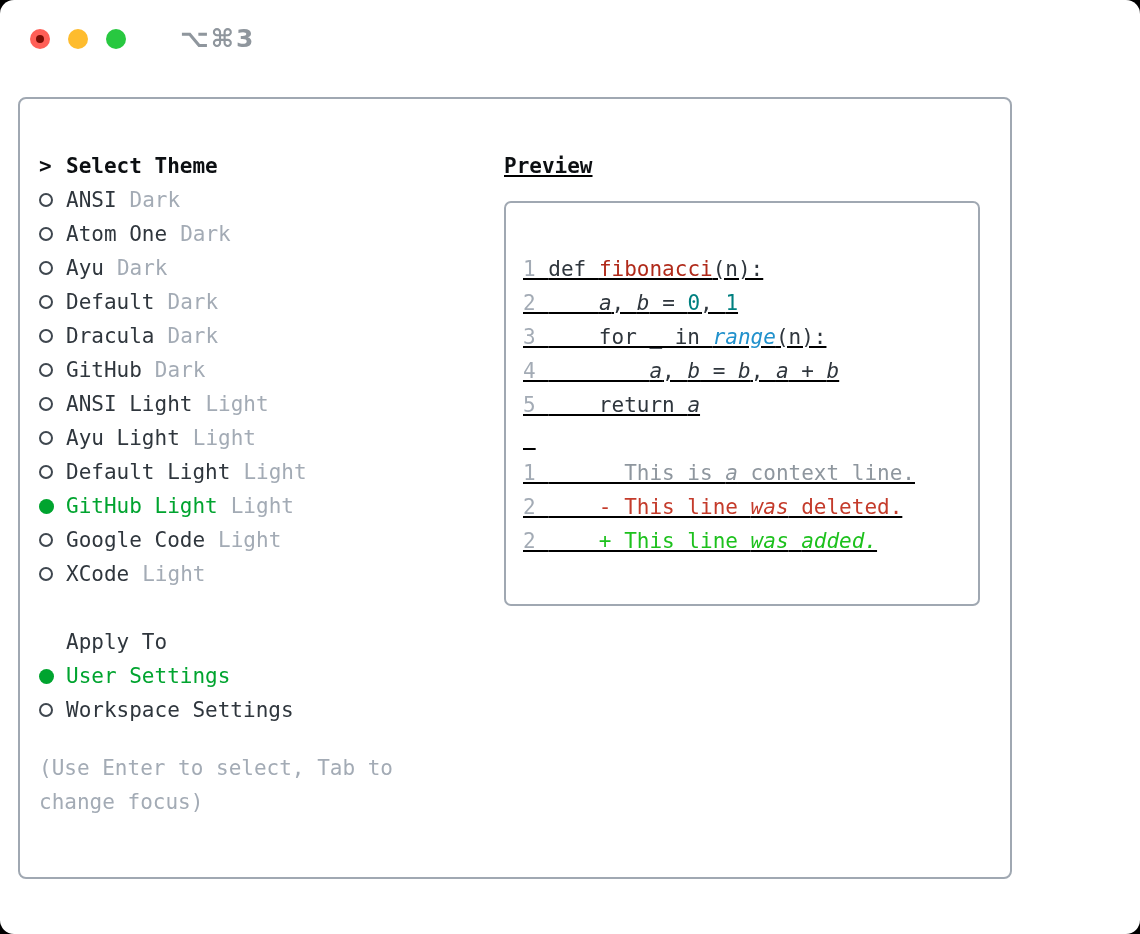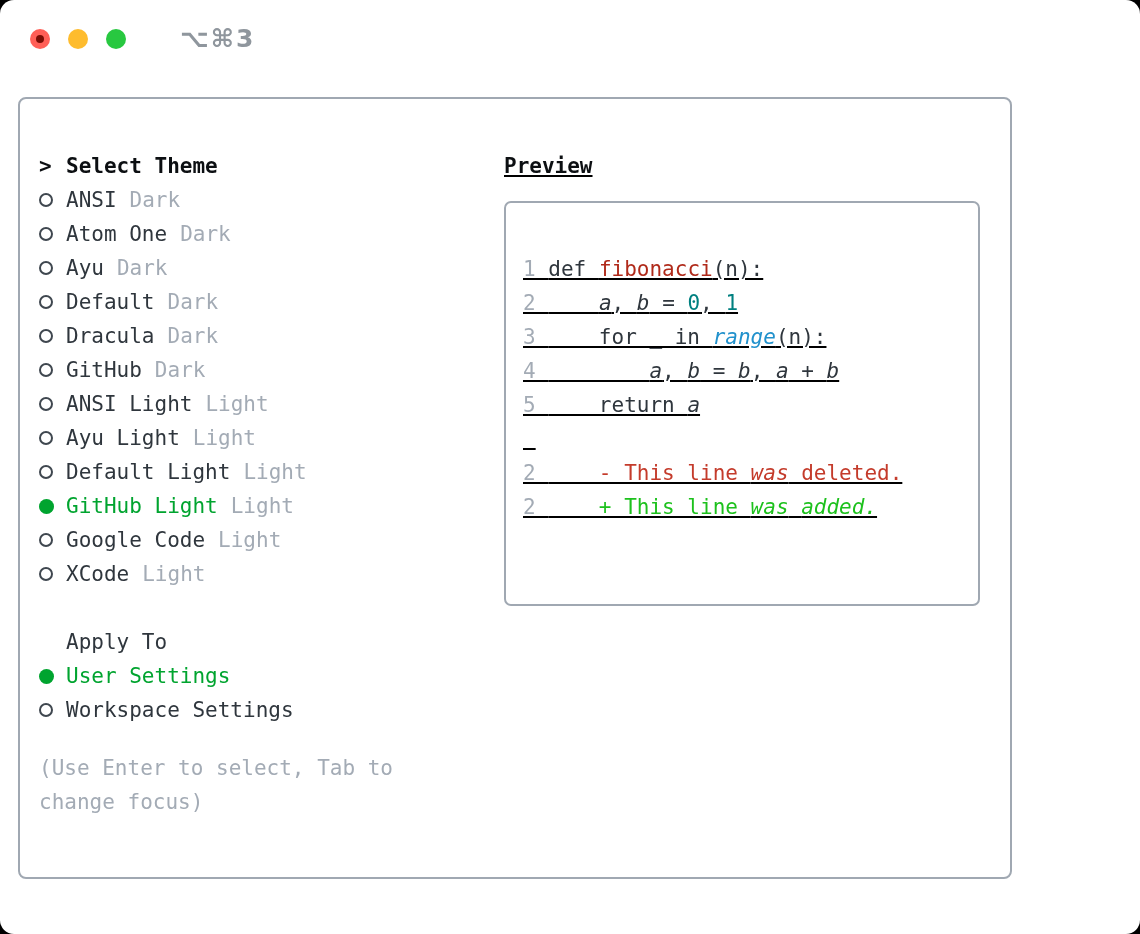--- a/index.html
+++ b/index.html
@@ -134,19 +134,20 @@
 
     <div class="right-col">
       <div class="preview-title">Preview</div>
       <div class="preview-box">
           <div class="cl"><span class="ln">1 </span><span>def </span><span class="tok-function">fibonacci</span><span>(n):</span></div>
           <div class="cl"><span class="ln">2 </span><span>    </span><span class="italic">a</span><span>, </span><span class="italic">b</span><span> = </span><span class="tok-number">0</span><span>, </span><span class="tok-number">1</span></div>
           <div class="cl"><span class="ln">3 </span><span>    for _ in </span><span class="tok-builtin italic">range</span><span>(n):</span></div>
           <div class="cl"><span class="ln">4 </span><span>        </span><span class="italic">a</span><span>, </span><span class="italic">b</span><span> = </span><span class="italic">b</span><span>, </span><span class="italic">a</span><span> + </span><span class="italic">b</span></div>
           <div class="cl"><span class="ln">5 </span><span>    return </span><span class="italic">a</span></div>
           <div class="cl"><span class="ln"> </span></div>
+          <div class="cl line-context"><span class="ln">1 </span><span>      This is </span><span class="italic">a</span><span> context line.</span></div>
           <div class="cl line-deleted"><span class="ln">2 </span><span>    - This line </span><span class="italic">was</span><span> deleted.</span></div>
           <div class="cl line-added"><span class="ln">2 </span><span>    + This line </span><span class="italic">was</span><span> </span><span class="italic">added.</span></div>
         </div>
     </div>
 
   </div>
 </div>
 
 </body></html>

